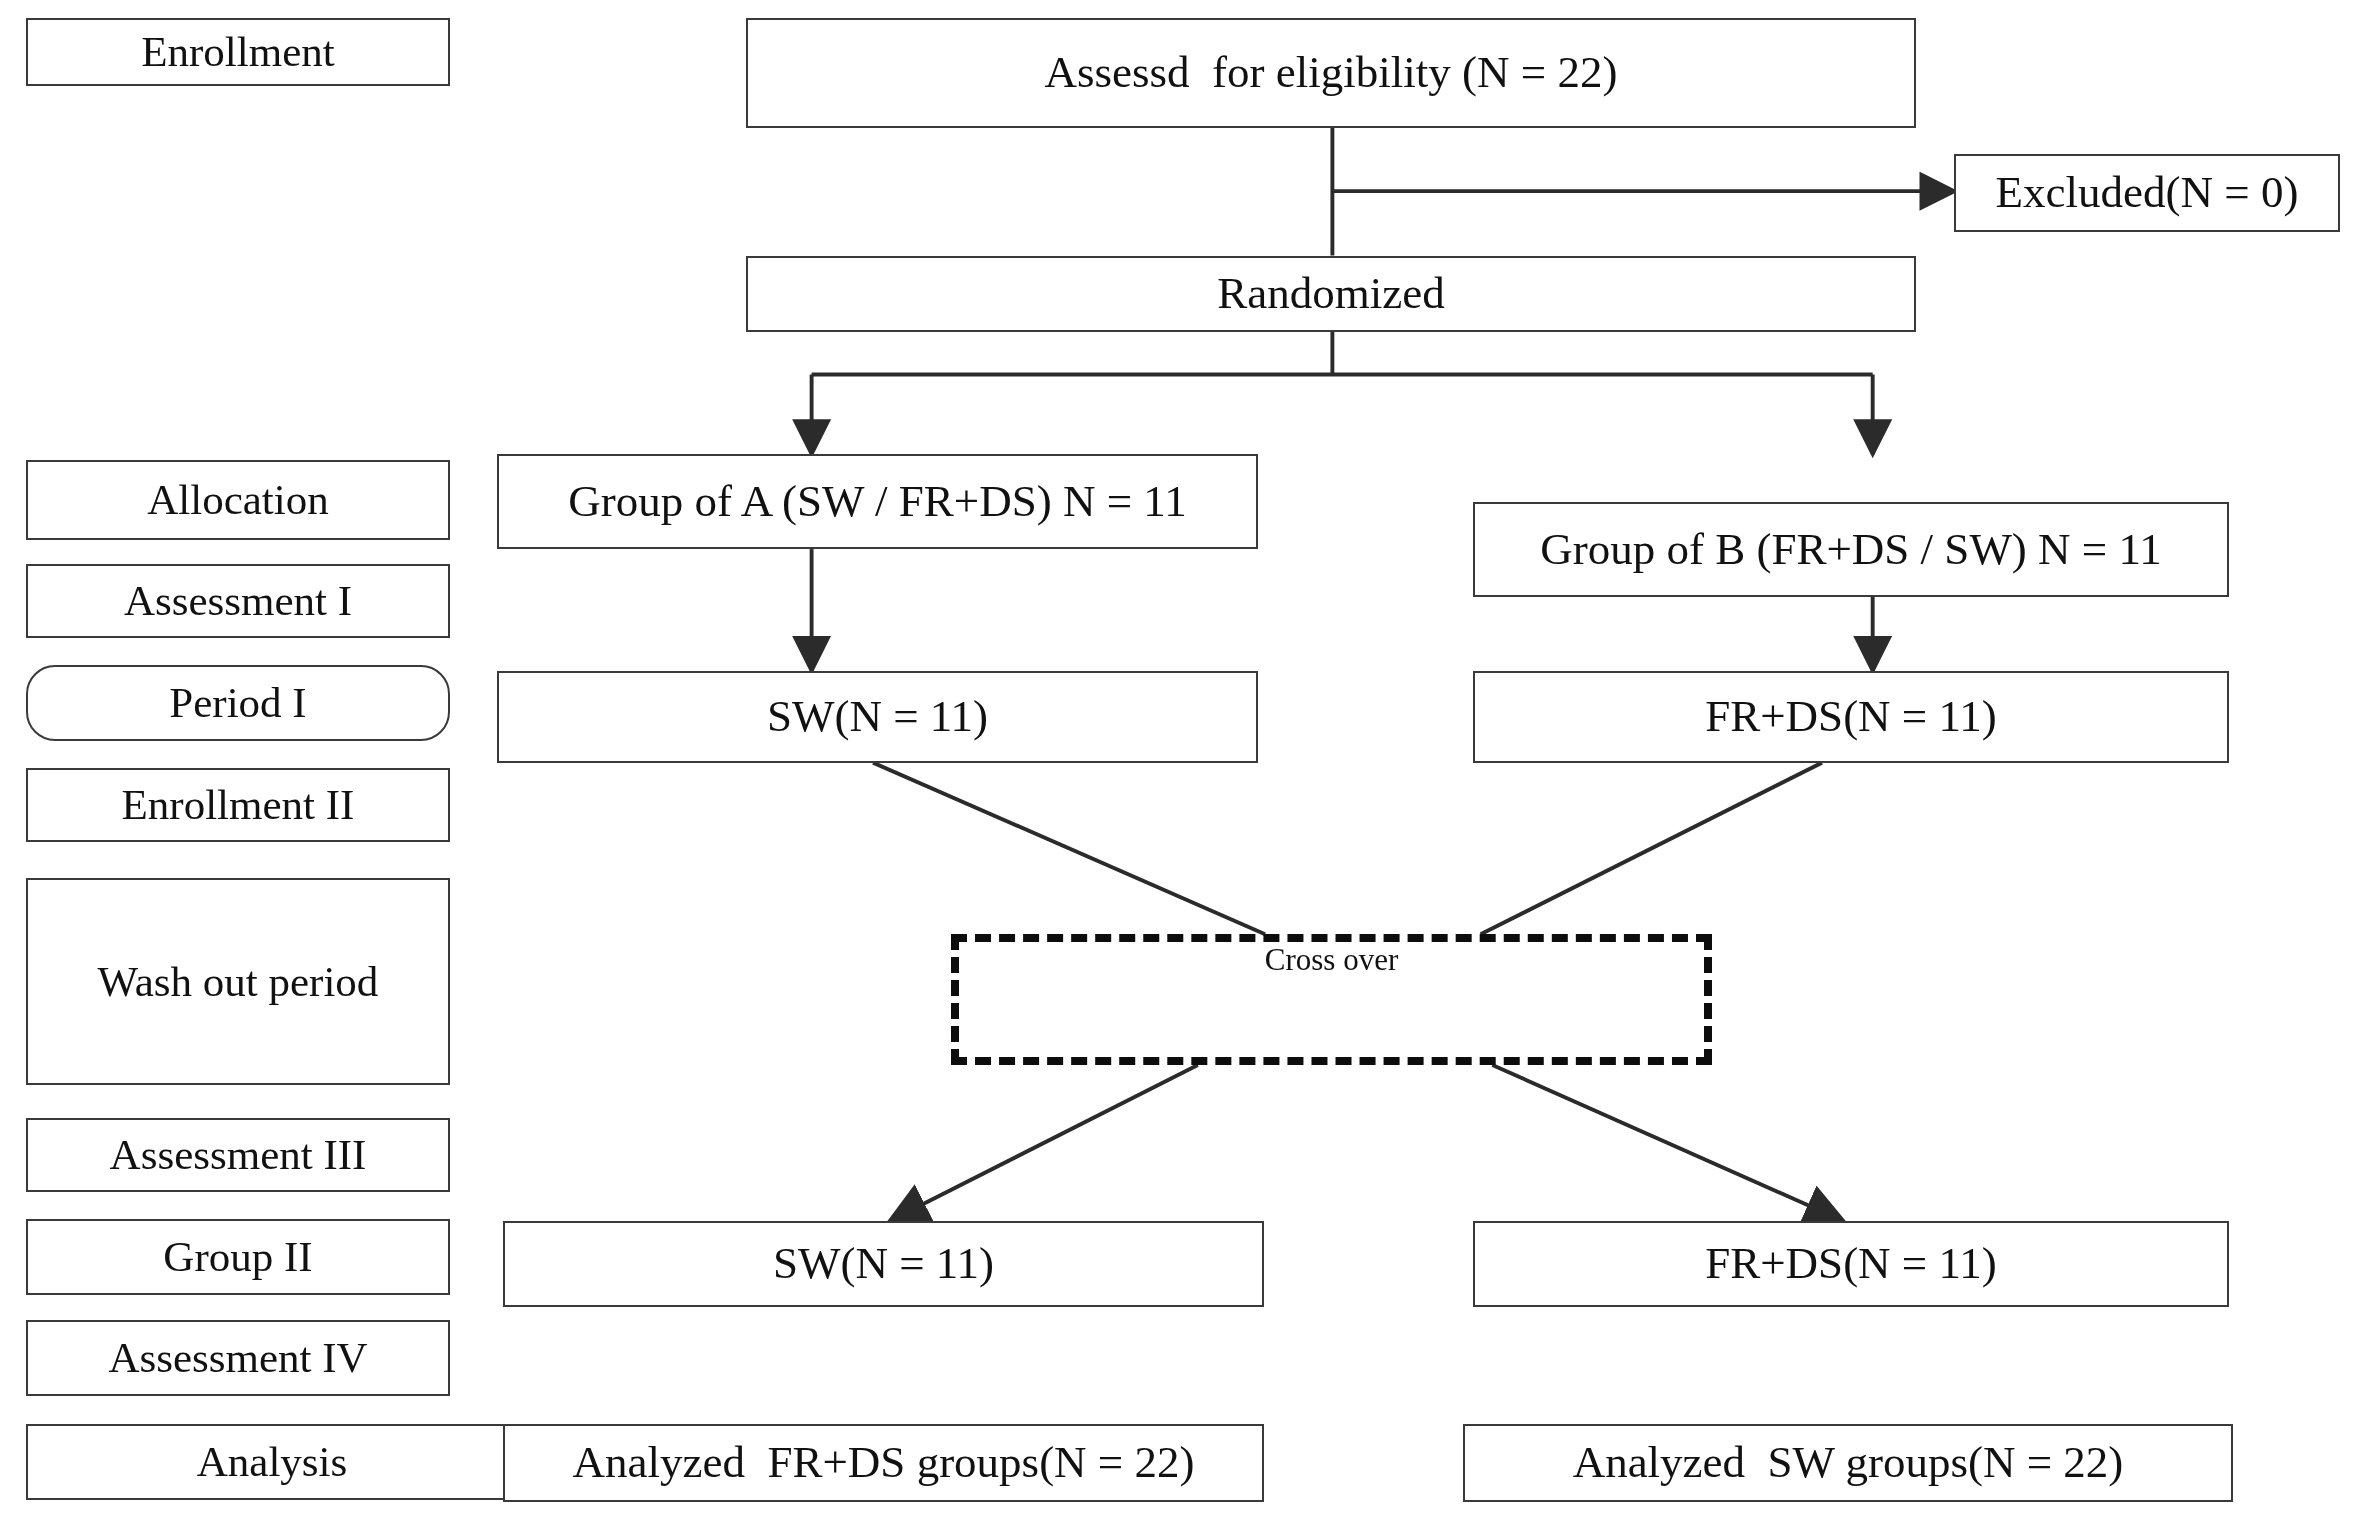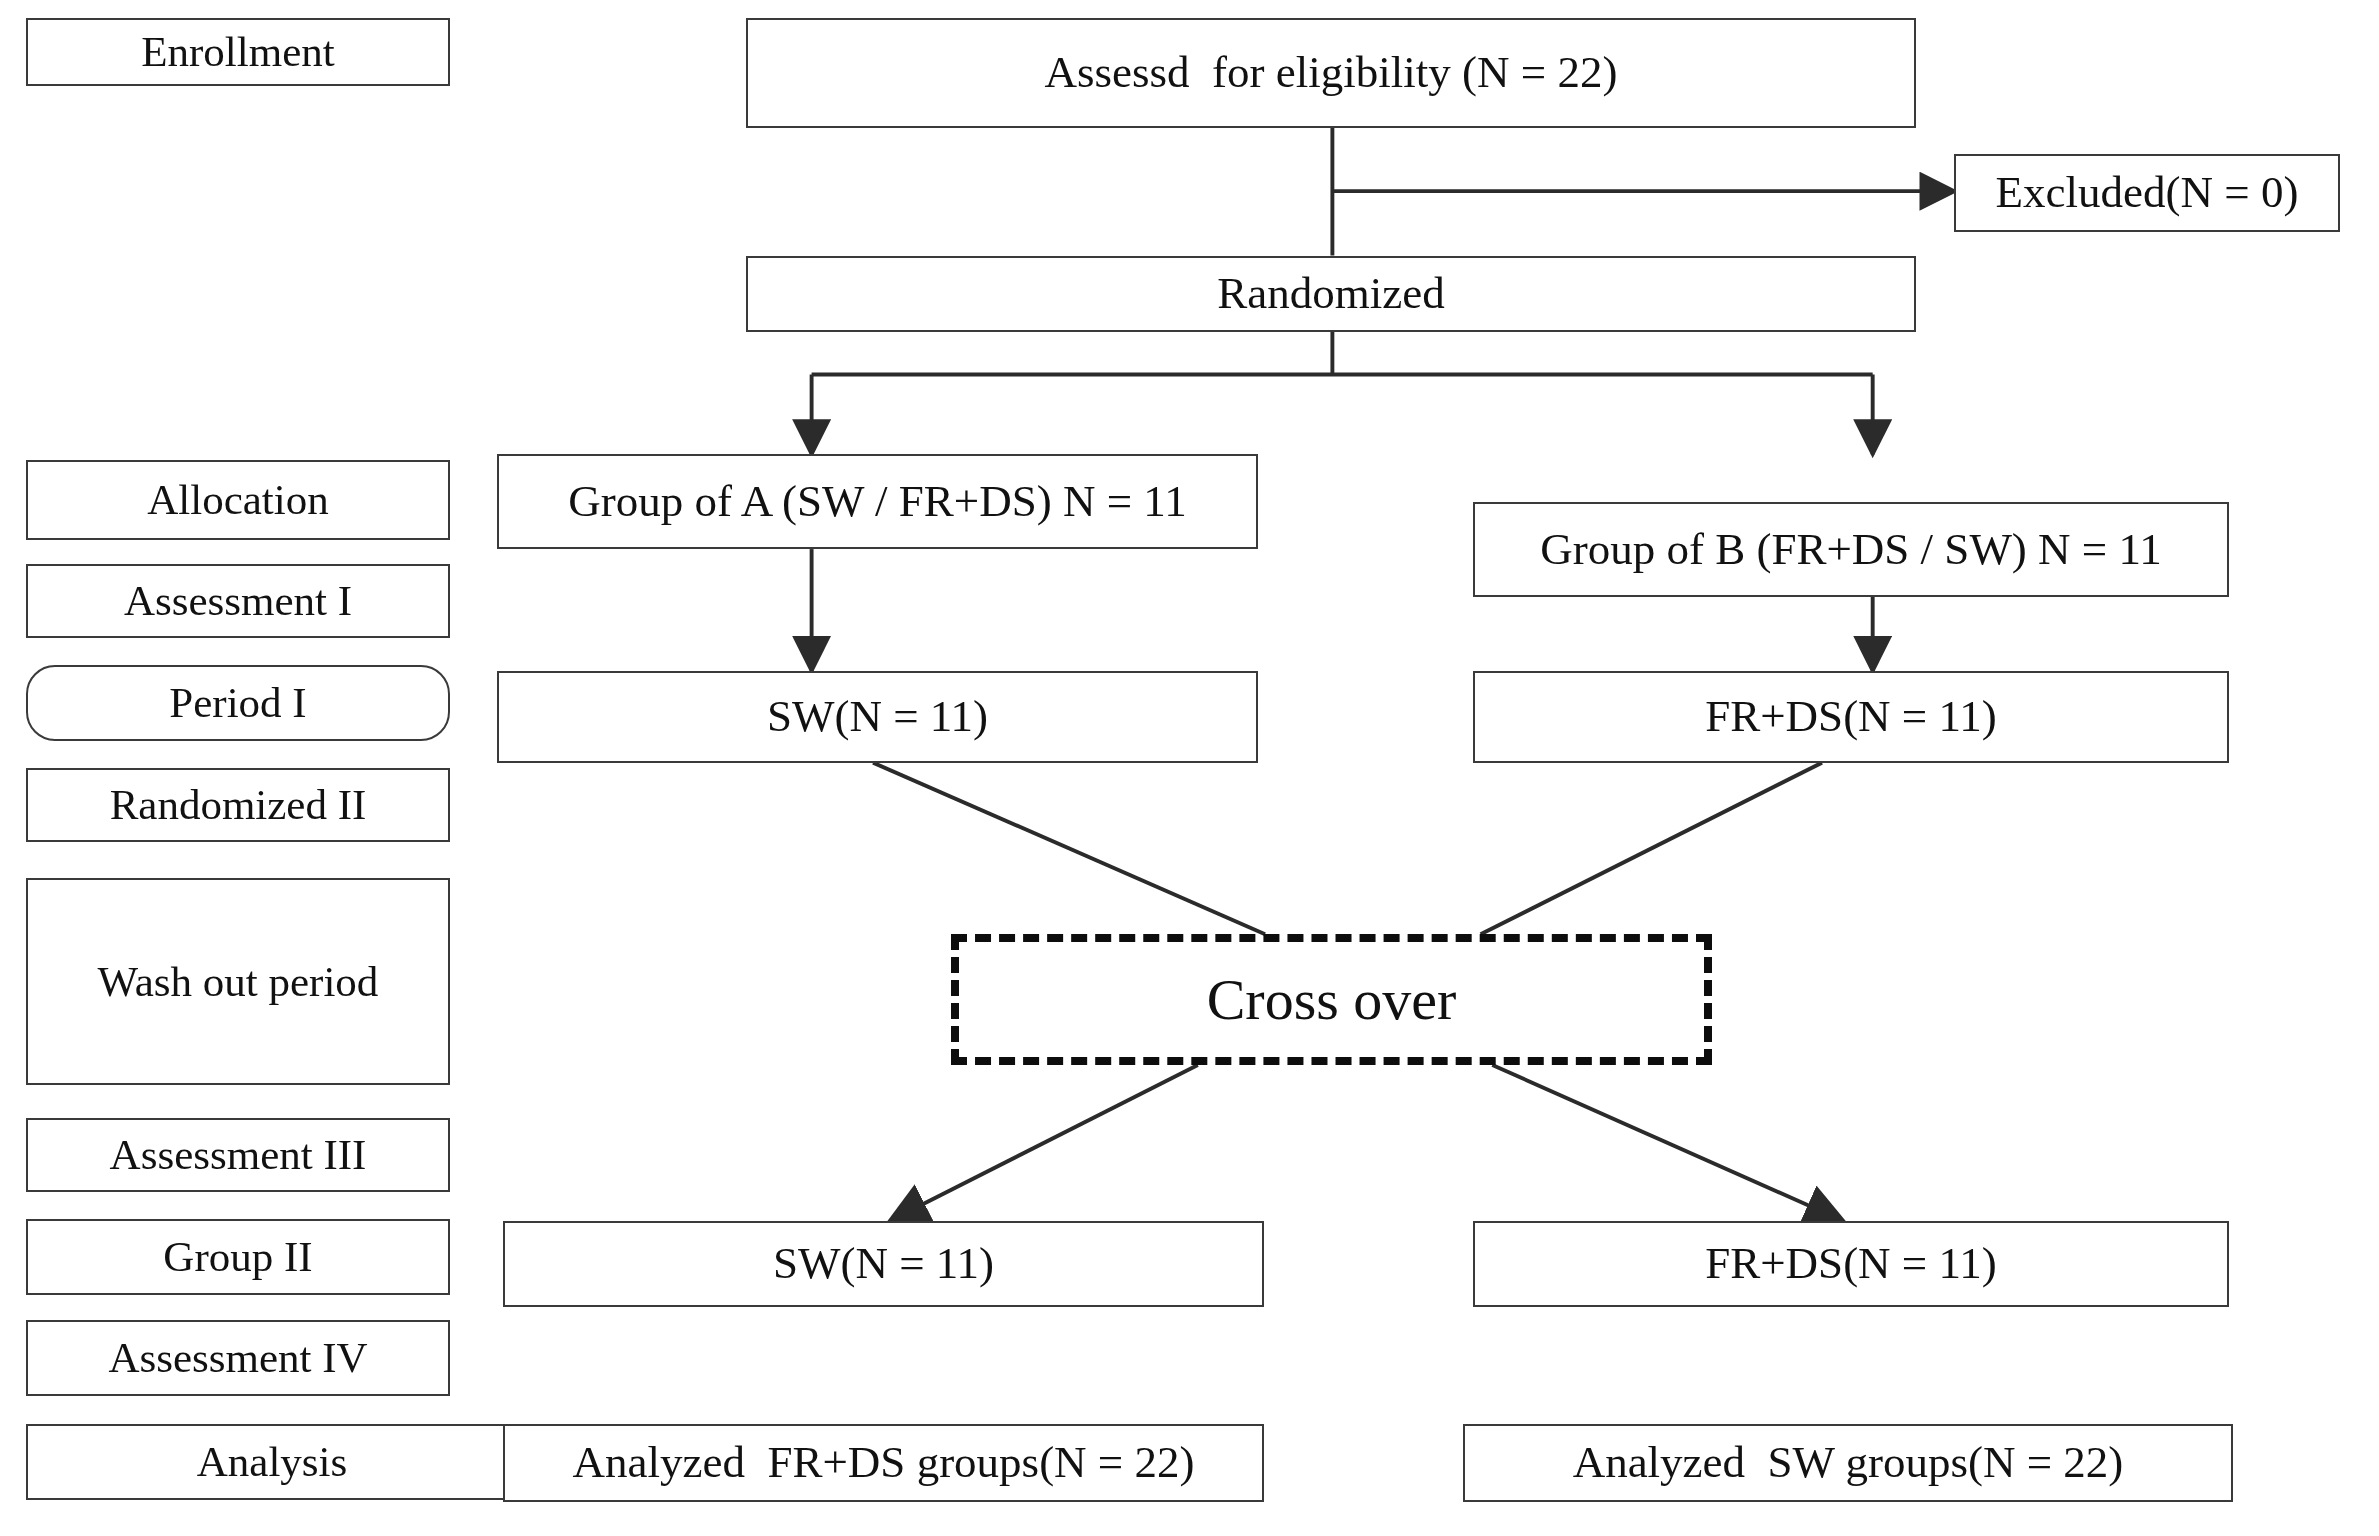--- a/index.html
+++ b/index.html
@@ -30,23 +30,22 @@
   }
   .side-label { font-size: 43px; }
   .flow-box  { font-size: 45px; }
   .top-box   { font-size: 45px; }
   .dashed-box {
     position: absolute;
     box-sizing: border-box;
     border: 8.8px dashed #0d0d0d;
     background: transparent;
     display: flex;
-    align-items: center;
     justify-content: center;
-    font-size: 58px;
+    font-size: 31px;
     color: #111111;
     white-space: pre;
   }
   #lines {
     position: absolute;
     left: 0; top: 0;
     width: 2380px;
     height: 1537px;
     pointer-events: none;
   }
@@ -98,21 +97,21 @@
 
   <div class="box side-label" style="left:26px; top:564px; width:424px; height:74px;">
     <span>Assessment I</span>
   </div>
 
   <div class="box side-label" style="left:26px; top:665px; width:424px; height:76px;border-radius:29px;">
     <span>Period I</span>
   </div>
 
   <div class="box side-label" style="left:26px; top:768px; width:424px; height:74px;">
-    <span>Randomized II</span>
+    <span>Enrollment II</span>
   </div>
 
   <div class="box side-label" style="left:26px; top:878px; width:424px; height:207px;">
     <span>Wash out period</span>
   </div>
 
   <div class="box side-label" style="left:26px; top:1118px; width:424px; height:74px;">
     <span>Assessment III</span>
   </div>
 

